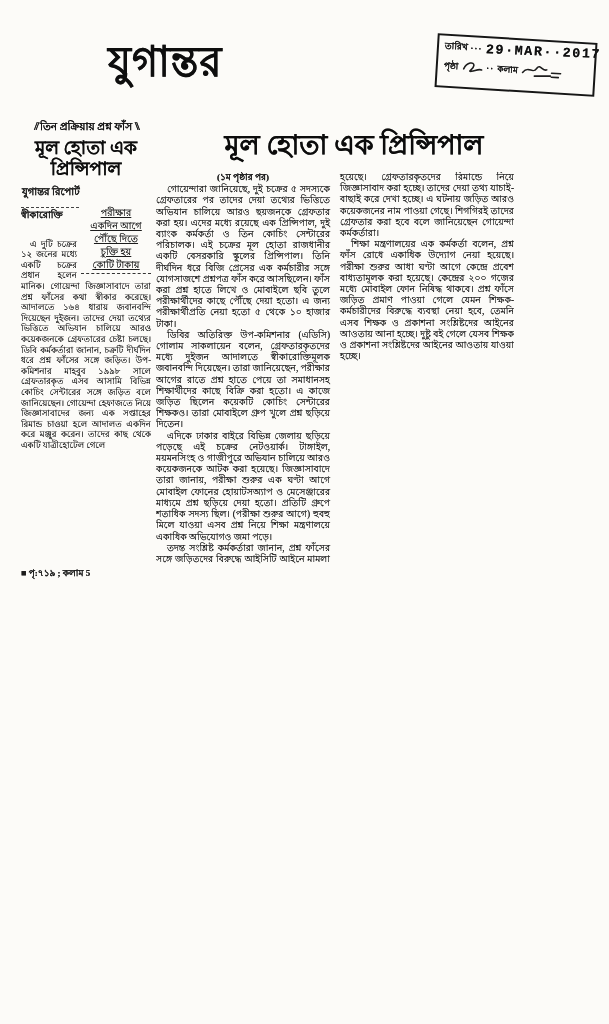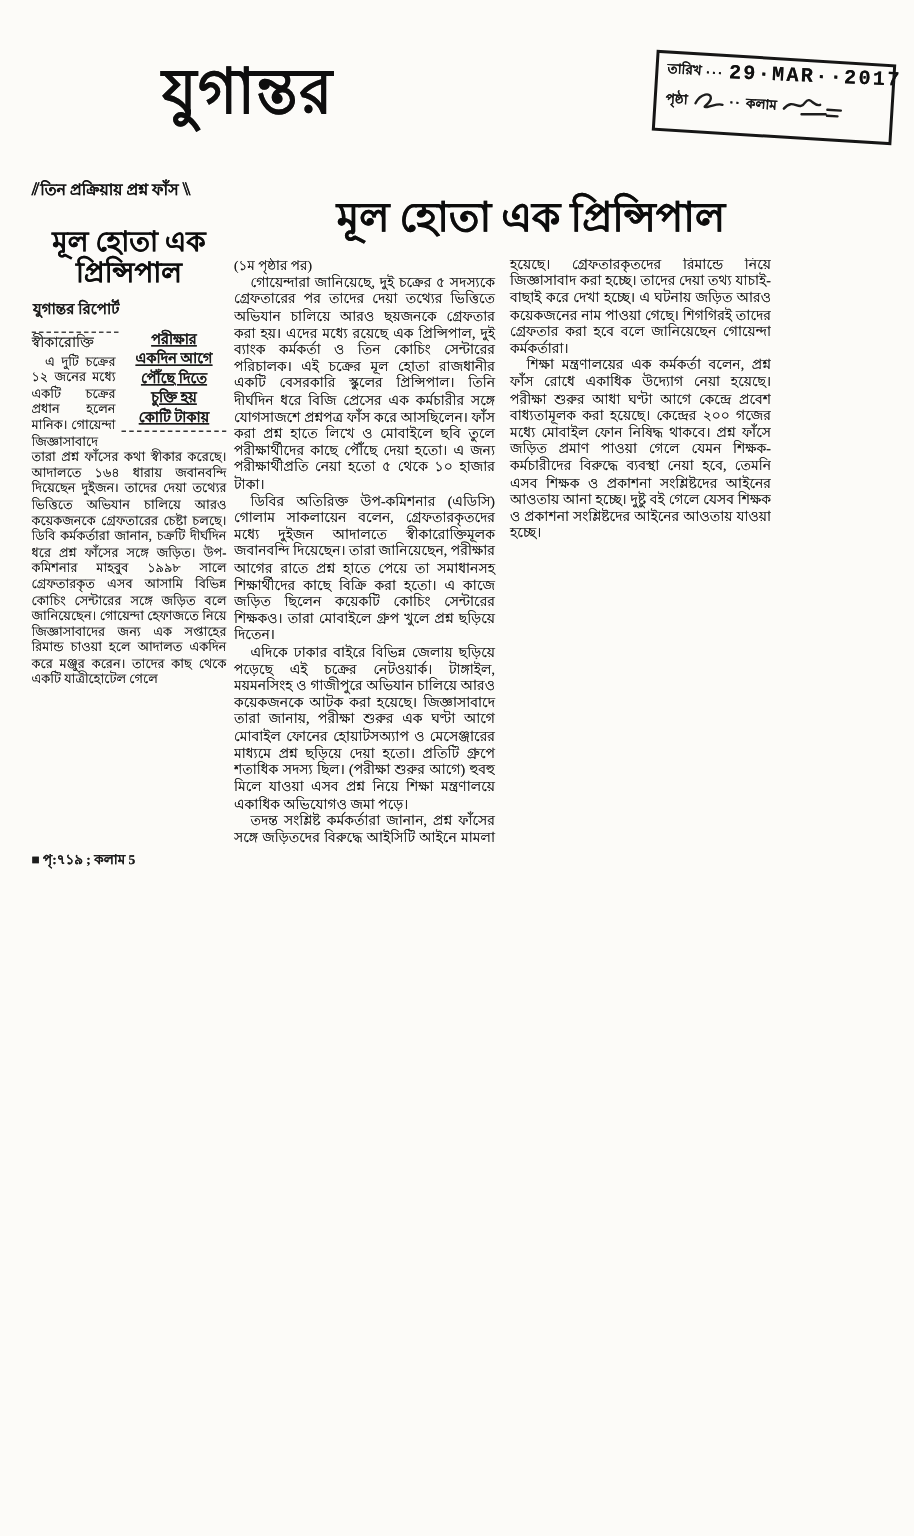--- a/index.html
+++ b/index.html
@@ -41,62 +41,62 @@
     font-size:13.5px;font-weight:bold;letter-spacing:1.5px;
     transform:rotate(-1deg);color:#101010;
   }
   .stamp-row2{margin-top:4px;}
   .hand{stroke:#1d1d1d;fill:none;stroke-width:1.6;stroke-linecap:round;}
   
   .sidebar{
     position:absolute;left:21px;top:118px;width:130px;
   }
   .sb-kicker{
-    font-size:10.5px;font-weight:bold;
-    white-space:nowrap;margin-bottom:16px;color:#141414;
+    font-size:10.5px;font-weight:bold;text-align:center;
+    white-space:nowrap;margin-bottom:2px;color:#141414;
   }
   .kick-slash{font-size:13px;font-weight:bold;letter-spacing:-2px;}
   .sb-headline{
     font-size:18.5px;line-height:21px;font-weight:900;text-align:center;
     margin:2px 0 4px 0;color:#0d0d0d;
   }
   .sb-byline{font-size:10px;font-weight:bold;margin:2px 0 3px 1px;}
   .sb-body{
     font-size:8.6px;line-height:10.6px;text-align:justify;
     height:352px;overflow:hidden;word-break:break-word;
   }
   .sb-body p{margin:0 0 2px 0;text-indent:9px;}
   .pullquote{
     float:right;width:70px;margin:2px 0 2px 4px;
-    font-size:9.6px;line-height:13px;font-weight:bold;text-align:center;
+    font-size:9.6px;line-height:13px;font-weight:normal;text-align:center;
     border-bottom:1px dashed #333;padding-bottom:2px;
   }
   .pq-line{display:block;text-decoration:underline;}
   .sb-subhead{
-    font-weight:normal;font-size:9.5px;margin:3px 0 1px 0;
+    font-weight:bold;font-size:9.5px;margin:3px 0 18px 0;
     border-top:1px dashed #444;padding-top:2px;width:58px;
   }
   .sb-footer{
     position:absolute;left:0px;top:448px;
     font-size:9px;font-weight:bold;white-space:nowrap;
   }
   
   .main-article{position:absolute;left:156px;top:124px;width:358px;}
   .main-headline{
     font-size:27px;font-weight:900;text-align:center;
     margin:0 0 3px 38px;white-space:nowrap;color:#0c0c0c;
   }
   .main-cols{
     column-count:2;column-gap:10px;column-fill:auto;
     width:358px;height:404px;overflow:hidden;
     font-size:9.3px;line-height:11.2px;text-align:justify;
     word-break:break-word;
   }
   .continued{
-    text-align:left;font-weight:normal;font-size:9px;margin:0 0 1px 0;
+    text-align:center;font-weight:bold;font-size:9px;margin:0 0 1px 0;
   }
   .main-cols p{margin:0;text-indent:11px;}
 </style>
 </head>
 <body>
 
 <div class="scan">
 
   <div class="masthead">যুগান্তর</div>
 

